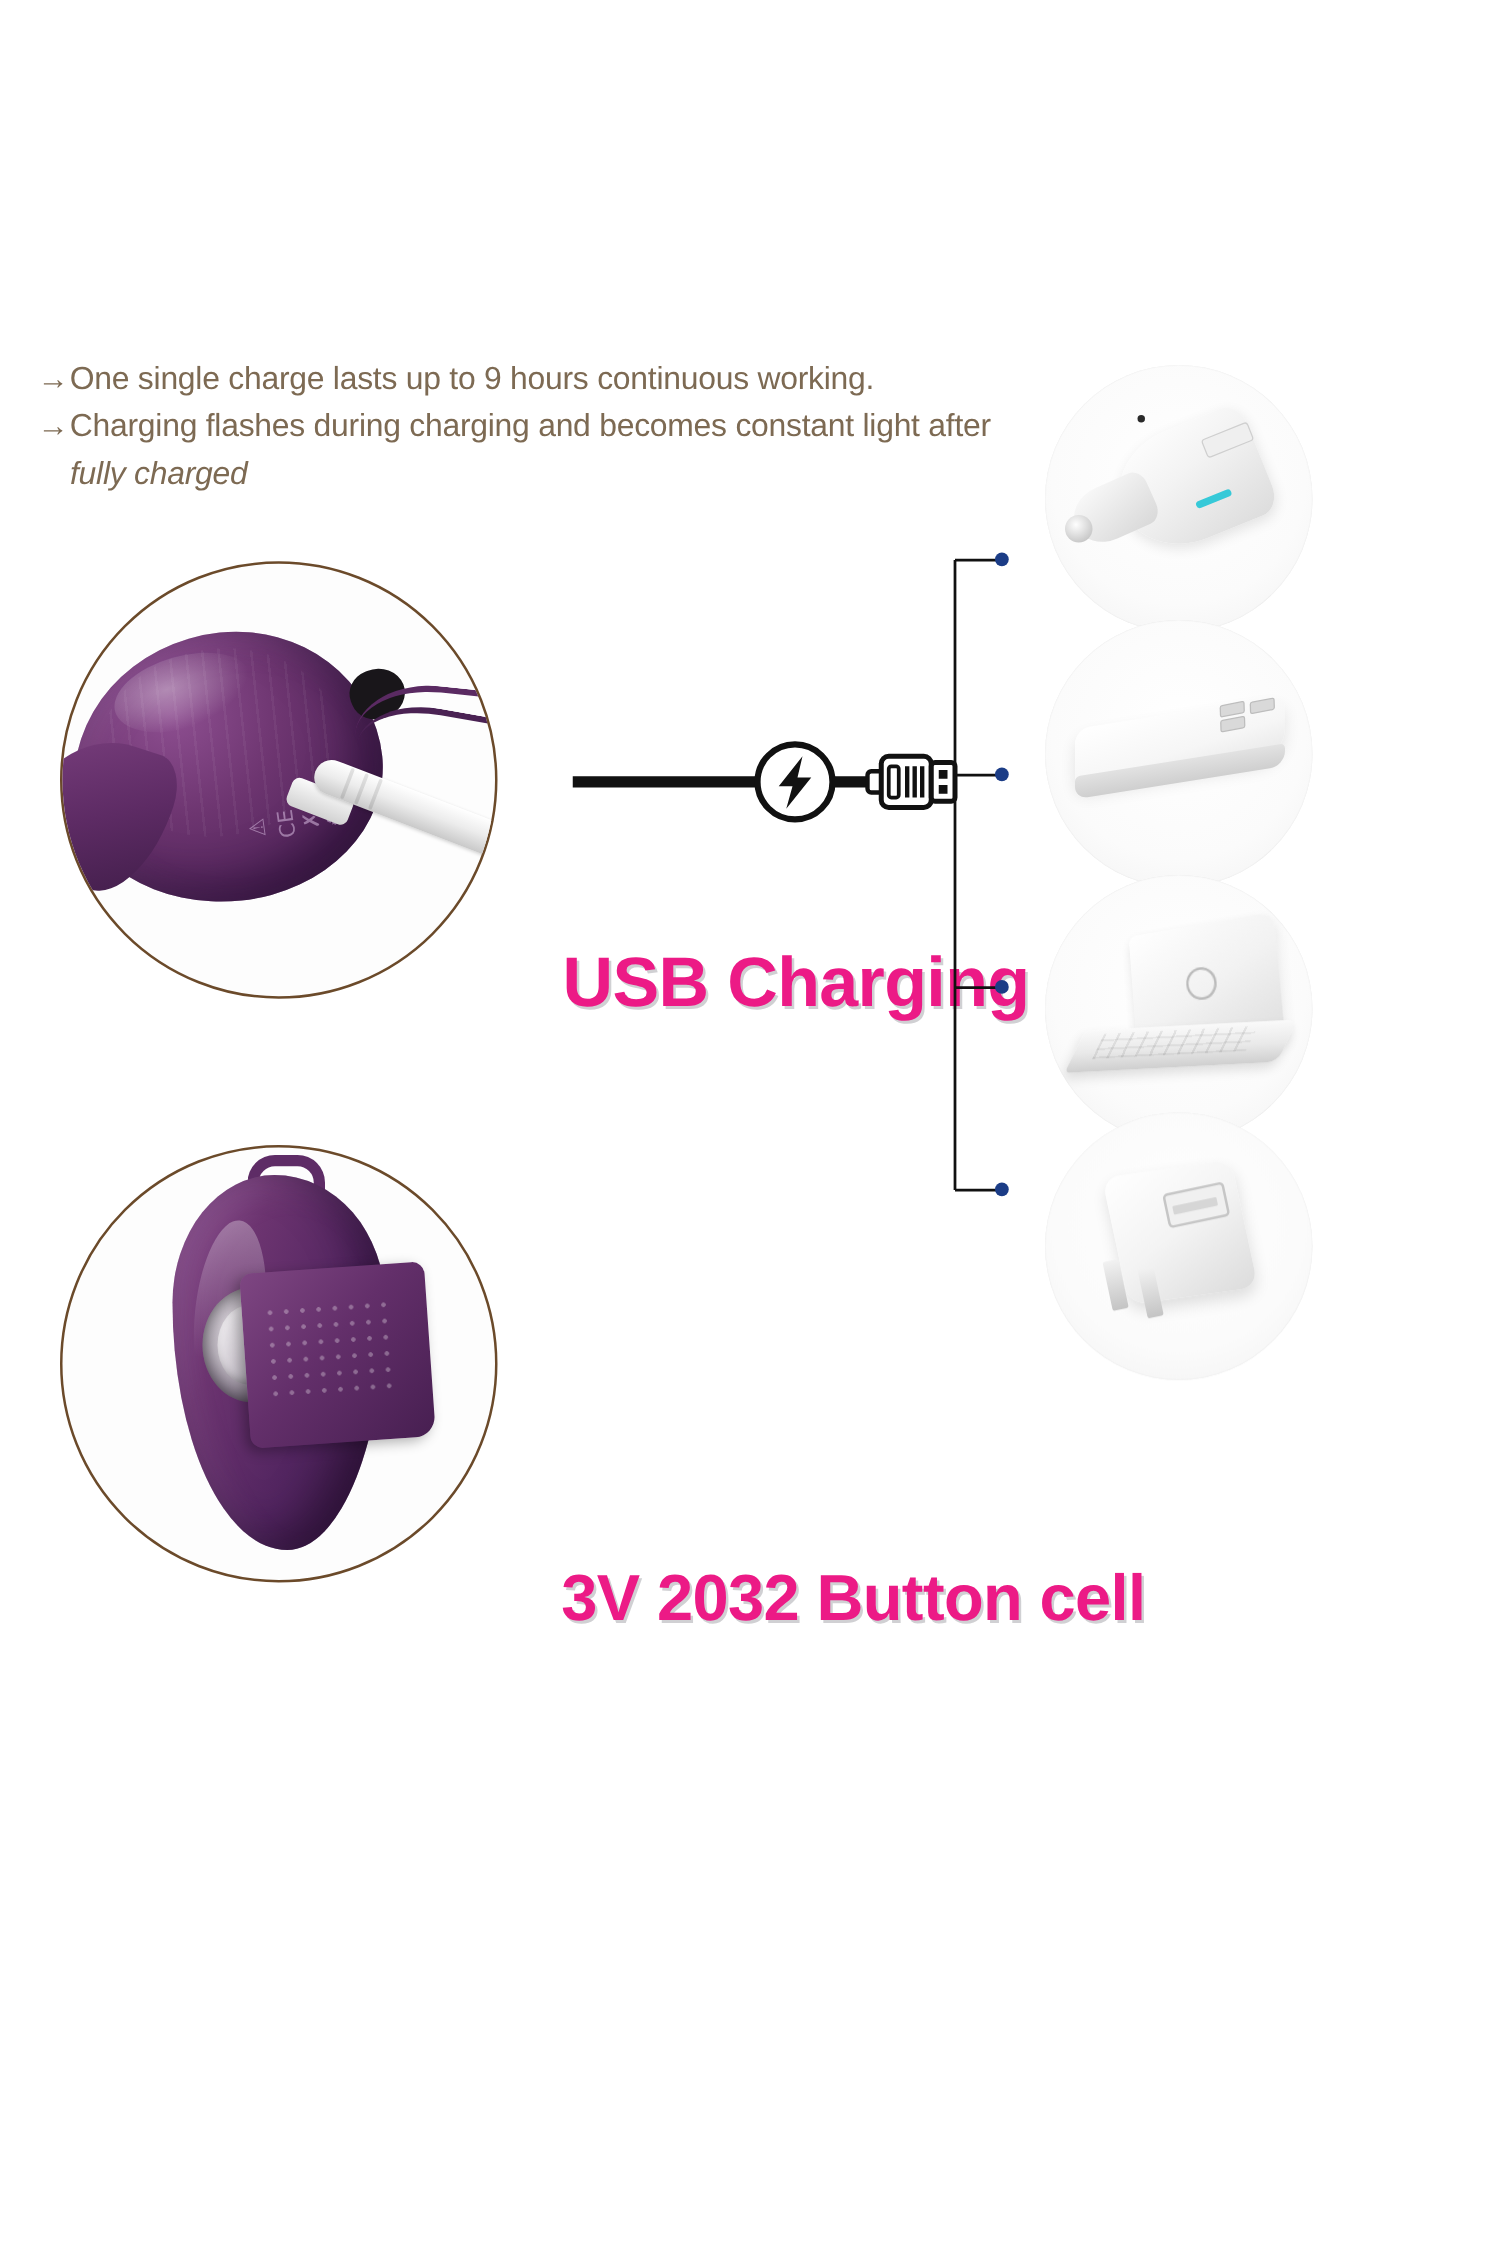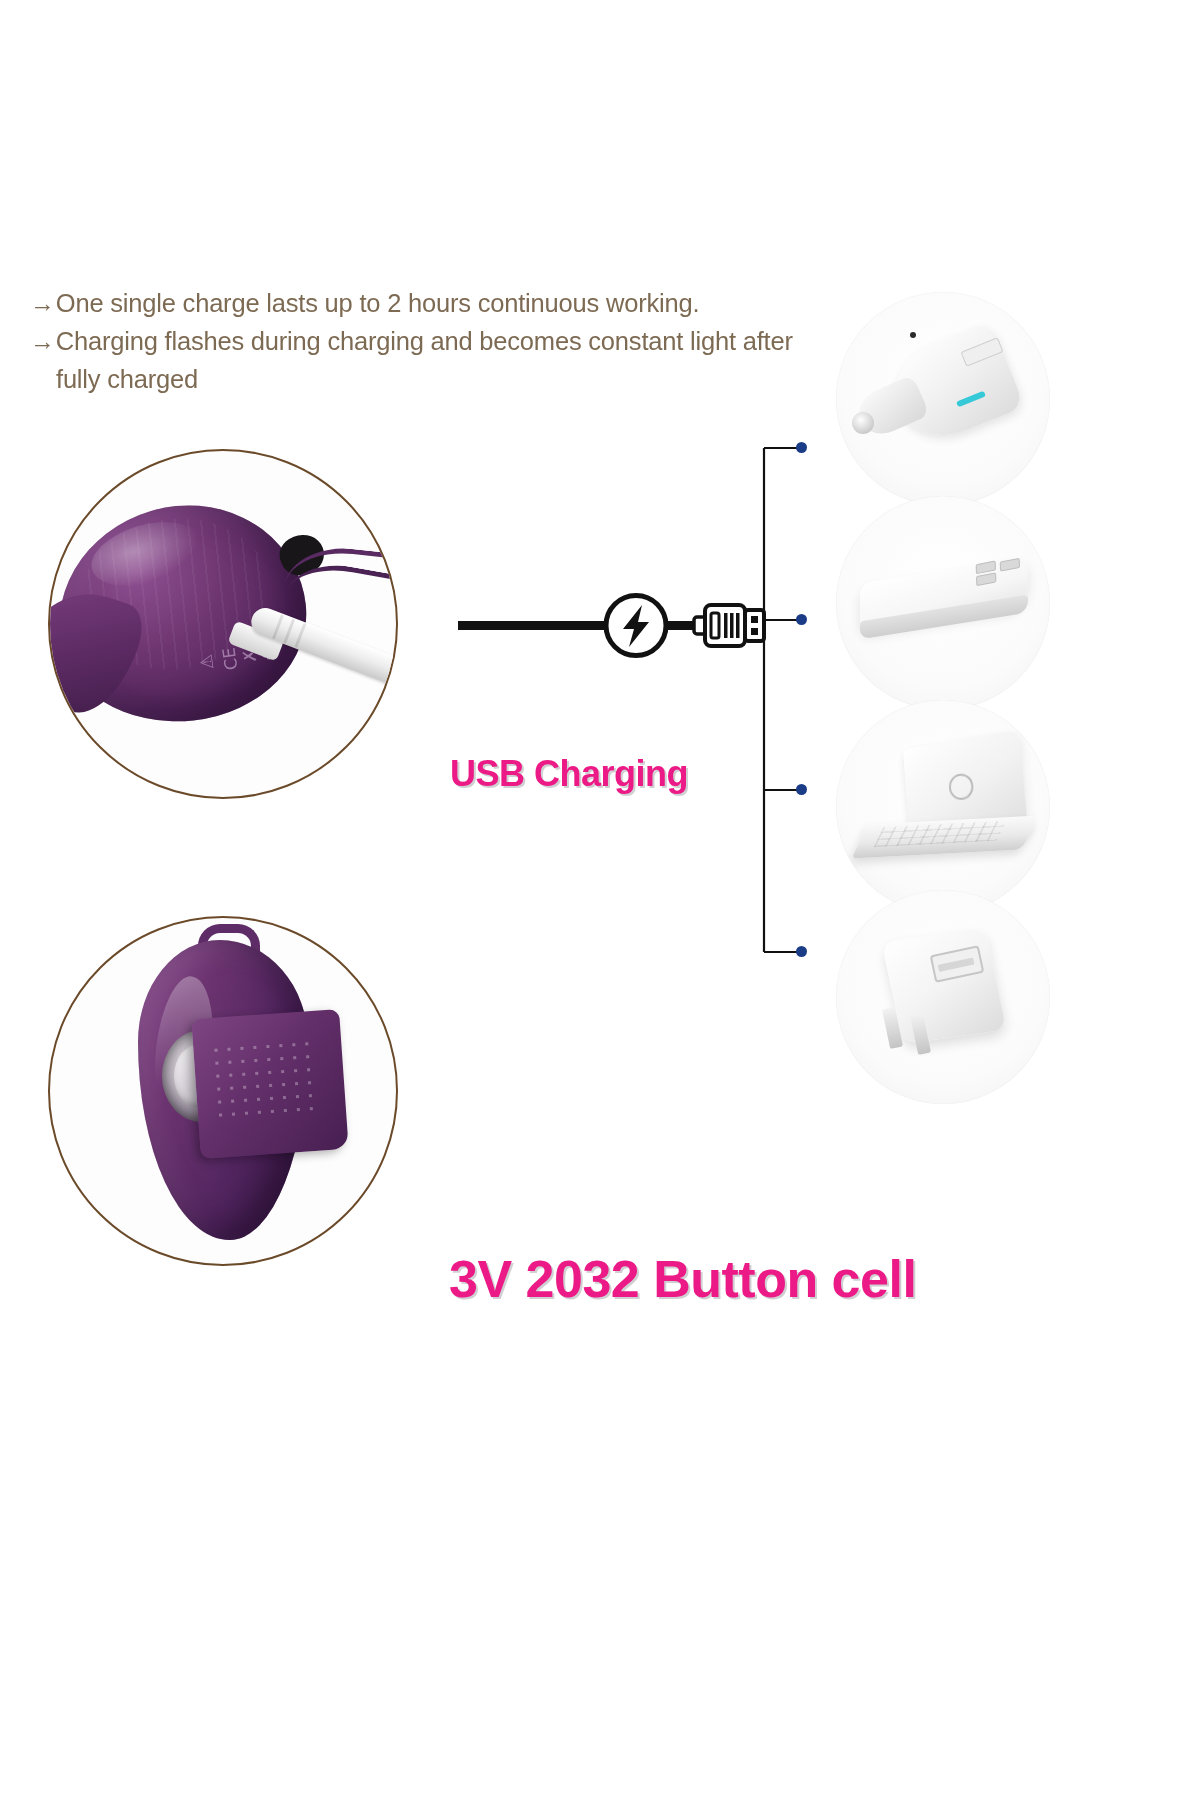--- a/index.html
+++ b/index.html
@@ -37,20 +37,21 @@
   }
   .bullet-arrow {
     color: #7d6a53;
     font-size: 25px;
     line-height: 38px;
     margin-right: 1px;
     flex: 0 0 auto;
   }
   .bullet-cont {
     padding-left: 26px;
+    font-style: italic;
   }
 
   
   .photo-circle {
     position: absolute;
     border-radius: 50%;
     border: 2.5px solid #6b4a2a;
     overflow: hidden;
     background: #fdfdfd;
   }
@@ -268,21 +269,21 @@
     position: absolute;
     color: #ec1a86;
     font-weight: bold;
     letter-spacing: -0.5px;
     white-space: nowrap;
     text-shadow: 2px 2px 0 rgba(120,120,130,.35);
   }
   #label-usb {
     left: 450px;
     top: 753px;
-    font-size: 36px;
+    font-size: 56px;
   }
   #label-cell {
     left: 449px;
     top: 1249px;
     font-size: 52px;
   }
 
   
   #cable-symbol {
     position: absolute;
@@ -479,21 +480,21 @@
 </style>
 </head>
 <body>
 
 <div id="page">
 
   <div class="bullets">
 
     <div class="bullet-line">
       <span class="bullet-arrow">→</span>
-      <span>One single charge lasts up to 2 hours continuous working.</span>
+      <span>One single charge lasts up to 9 hours continuous working.</span>
     </div>
 
     <div class="bullet-line">
       <span class="bullet-arrow">→</span>
       <span>Charging flashes during charging and becomes constant light after</span>
     </div>
 
     <div class="bullet-line">
       <span class="bullet-cont">fully charged</span>
     </div>

